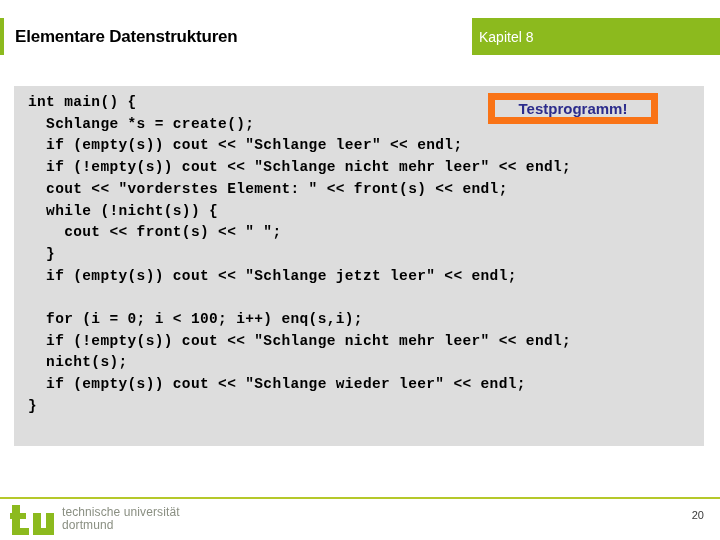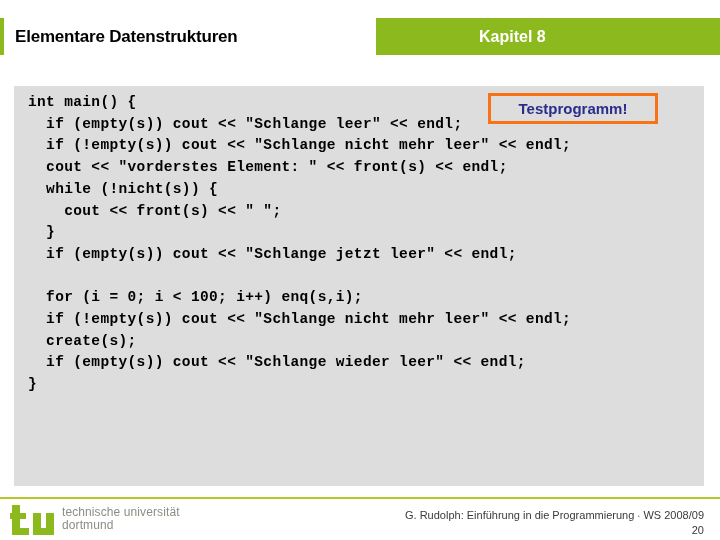--- a/index.html
+++ b/index.html
@@ -21,54 +21,54 @@
     left: 0;
     top: 18px;
     width: 720px;
     height: 37px;
     background: #8cba1e;
   }
   .header-title-box {
     position: absolute;
     left: 4px;
     top: 18px;
-    width: 372px;
+    width: 468px;
     height: 37px;
     background: #ffffff;
     display: flex;
     align-items: center;
   }
   .header-title {
     font-size: 17px;
     font-weight: bold;
     color: #000000;
     padding-left: 11px;
     letter-spacing: -0.2px;
     white-space: nowrap;
   }
   .header-chapter {
     position: absolute;
     left: 479px;
     top: 18px;
     height: 37px;
     display: flex;
     align-items: center;
-    font-size: 16px;
-    font-weight: bold;
+    font-size: 14px;
+    font-weight: normal;
     color: #ffffff;
     white-space: nowrap;
   }
 
   
   .code-block {
     position: absolute;
     left: 14px;
     top: 86px;
     width: 690px;
-    height: 400px;
+    height: 360px;
     background: #dddddd;
     box-sizing: border-box;
     padding: 6px 0 0 14px;
   }
   .code-line {
     font-family: "Liberation Mono", "DejaVu Sans Mono", monospace;
     font-size: 14.5px;
     font-weight: bold;
     line-height: 21.7px;
     color: #000000;
@@ -79,21 +79,21 @@
     height: 21.7px;
   }
 
   
   .callout {
     position: absolute;
     left: 488px;
     top: 93px;
     width: 170px;
     height: 31px;
-    border: 3px solid #f97316;
+    border: 7px solid #f97316;
     background: #dddddd;
     box-sizing: border-box;
     display: flex;
     align-items: center;
     justify-content: center;
   }
   .callout-label {
     font-size: 15px;
     font-weight: bold;
     color: #2c2c8c;
@@ -152,31 +152,32 @@
 <div class="header"></div>
 
 <div class="header-title-box">
   <span class="header-title">Elementare Datenstrukturen</span>
 </div>
 
 <div class="header-chapter">Kapitel 8</div>
 
 <div class="code-block">
   <div class="code-line">int main() {</div>
+  <div class="code-line">  Schlange *s = create();</div>
   <div class="code-line">  if (empty(s)) cout &lt;&lt; "Schlange leer" &lt;&lt; endl;</div>
   <div class="code-line">  if (!empty(s)) cout &lt;&lt; "Schlange nicht mehr leer" &lt;&lt; endl;</div>
   <div class="code-line">  cout &lt;&lt; "vorderstes Element: " &lt;&lt; front(s) &lt;&lt; endl;</div>
   <div class="code-line">  while (!nicht(s)) {</div>
   <div class="code-line">    cout &lt;&lt; front(s) &lt;&lt; " ";</div>
   <div class="code-line">  }</div>
   <div class="code-line">  if (empty(s)) cout &lt;&lt; "Schlange jetzt leer" &lt;&lt; endl;</div>
   <div class="code-line blank"></div>
   <div class="code-line">  for (i = 0; i &lt; 100; i++) enq(s,i);</div>
   <div class="code-line">  if (!empty(s)) cout &lt;&lt; "Schlange nicht mehr leer" &lt;&lt; endl;</div>
-  <div class="code-line">  create(s);</div>
+  <div class="code-line">  nicht(s);</div>
   <div class="code-line">  if (empty(s)) cout &lt;&lt; "Schlange wieder leer" &lt;&lt; endl;</div>
   <div class="code-line">}</div>
 </div>
 
 <div class="callout">
   <span class="callout-label">Testprogramm!</span>
 </div>
 
 <div class="footer-rule"></div>
 
@@ -194,15 +195,14 @@
       <rect x="36" y="8" width="8" height="22" fill="#8cba1e"></rect>
     </svg>
   </div>
   <div class="logo-text">
     <div>technische universität</div>
     <div>dortmund</div>
   </div>
 </div>
 
 <div class="footer-credit">
-  <div>G. Rudolph: Einführung in die Programmierung ∙ WS 2008/09</div>
   <div>20</div>
 </div>
 
 </body></html>

